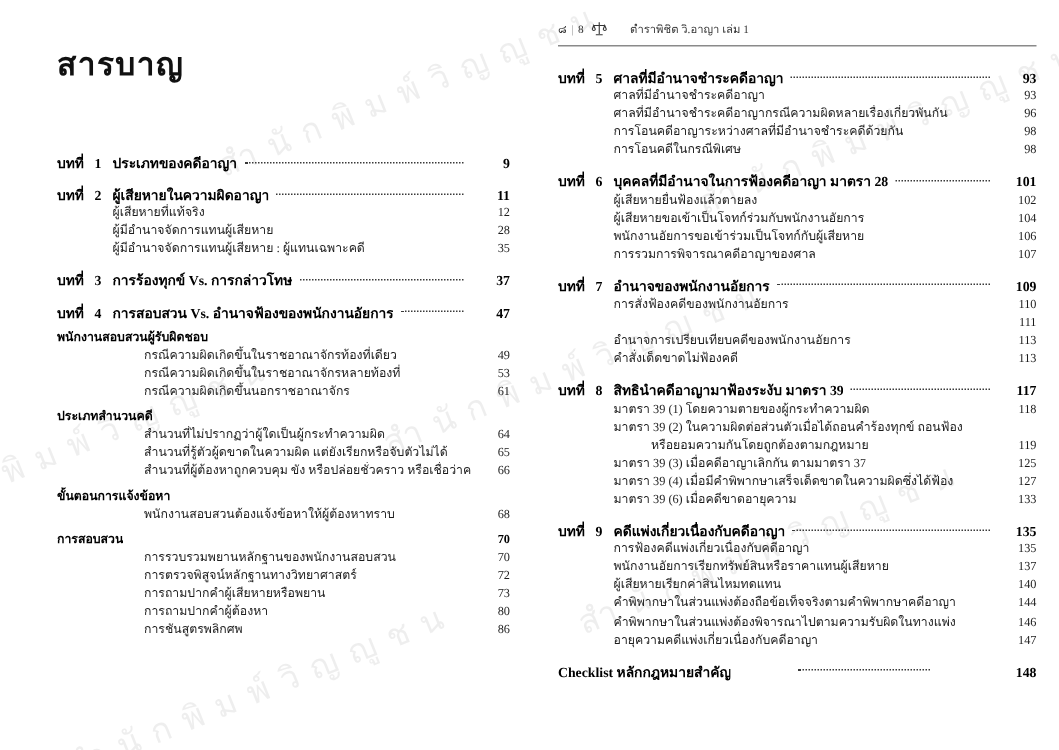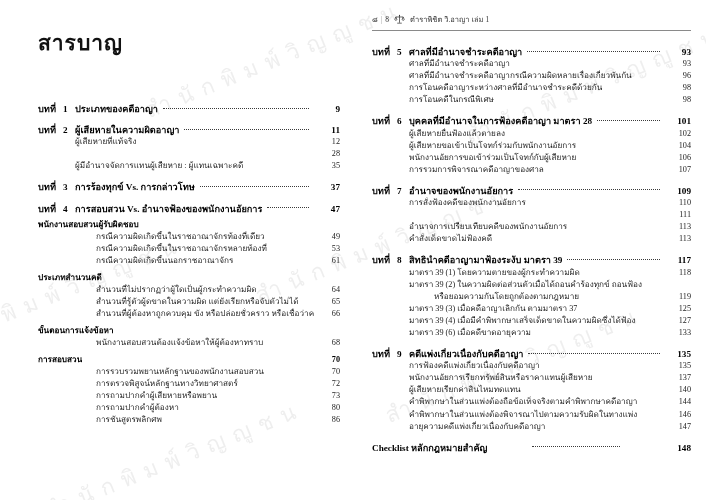--- a/index.html
+++ b/index.html
@@ -18,21 +18,21 @@
   .page-right{position:absolute;left:372px;top:0;width:319px;}
   .toc-title{
     text-align:left;font-size:21px;font-weight:700;color:#111;
     margin:26px 0 44px 0;letter-spacing:1px;
   }
   .pg-header{
     display:flex;align-items:center;font-size:7.5px;color:#333;
     padding:13px 0 5px 0;border-bottom:1px solid #8a8a8a;
   }
   .pg-header .sep{margin:0 3px;color:#999;}
-  .pg-header .book-title{margin-left:5px;}
+  .pg-header .book-title{margin-left:15px;}
   .scales{width:11px;height:11px;margin-left:5px;display:inline-block;}
   .entries-left{margin-top:0;}
   .entries-right{margin-top:15px;}
   
   .row{display:flex;align-items:center;line-height:12.1px;font-size:8.2px;white-space:nowrap;}
   .row .lbl{overflow:hidden;}
   .row.chapter{font-weight:700;font-size:9.2px;margin-top:9px;color:#000;}
   .row.checklist{font-weight:700;font-size:9.2px;margin-top:9px;color:#000;gap:40px;}
   .row.section{font-weight:700;margin-top:4.5px;color:#000;}
   .row.item .lbl{padding-left:37px;}
@@ -73,20 +73,21 @@
           <span class="lbl">ผู้เสียหายในความผิดอาญา</span>
           <span class="leader"></span>
           <span class="pg">11</span>
         </div>
         <div class="row item">
           <span class="lbl">ผู้เสียหายที่แท้จริง</span>
           <span class="spacer"></span>
           <span class="pg">12</span>
         </div>
         <div class="row item">
+          <span class="lbl">ผู้มีอำนาจจัดการแทนผู้เสียหาย</span>
           <span class="spacer"></span>
           <span class="pg">28</span>
         </div>
         <div class="row item">
           <span class="lbl">ผู้มีอำนาจจัดการแทนผู้เสียหาย : ผู้แทนเฉพาะคดี</span>
           <span class="spacer"></span>
           <span class="pg">35</span>
         </div>
         <div class="row chapter">
           <span class="ch-word">บทที่</span>

